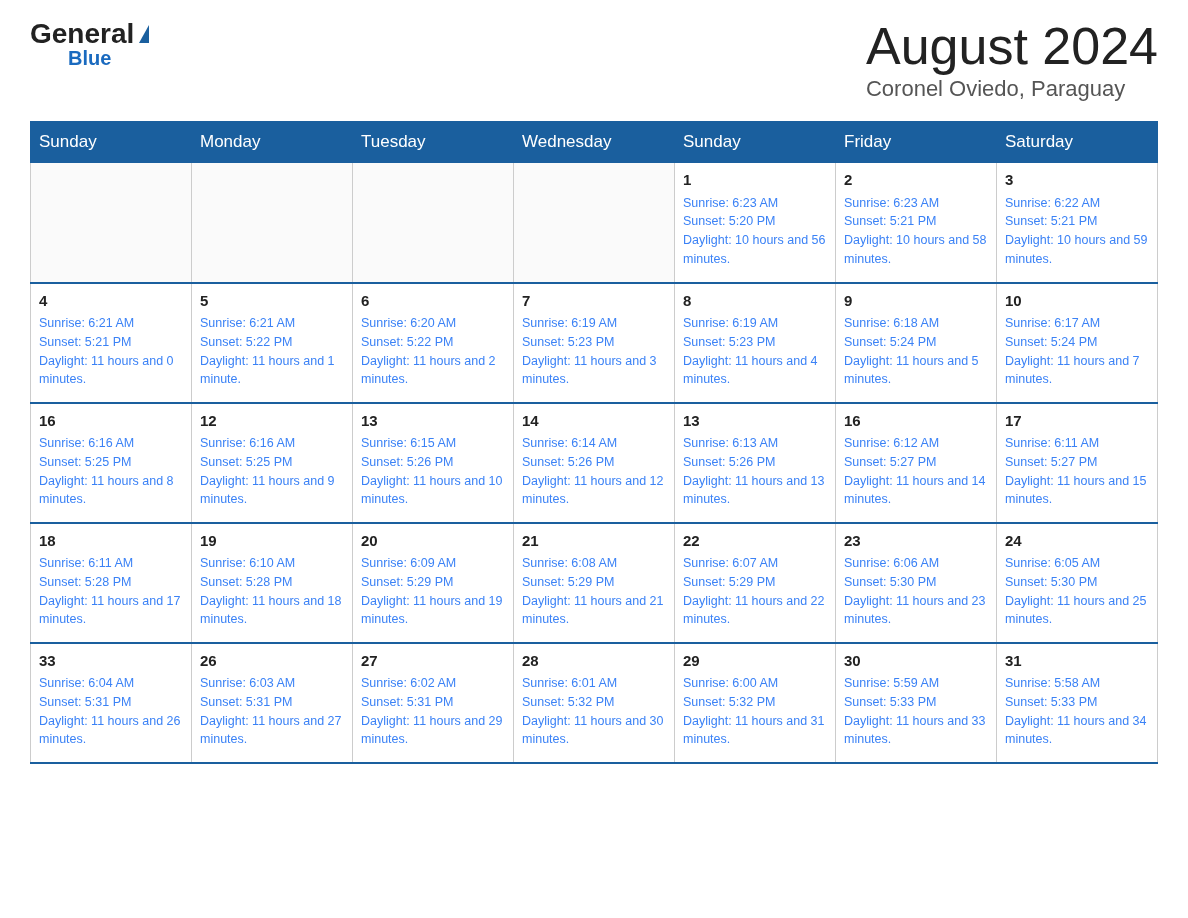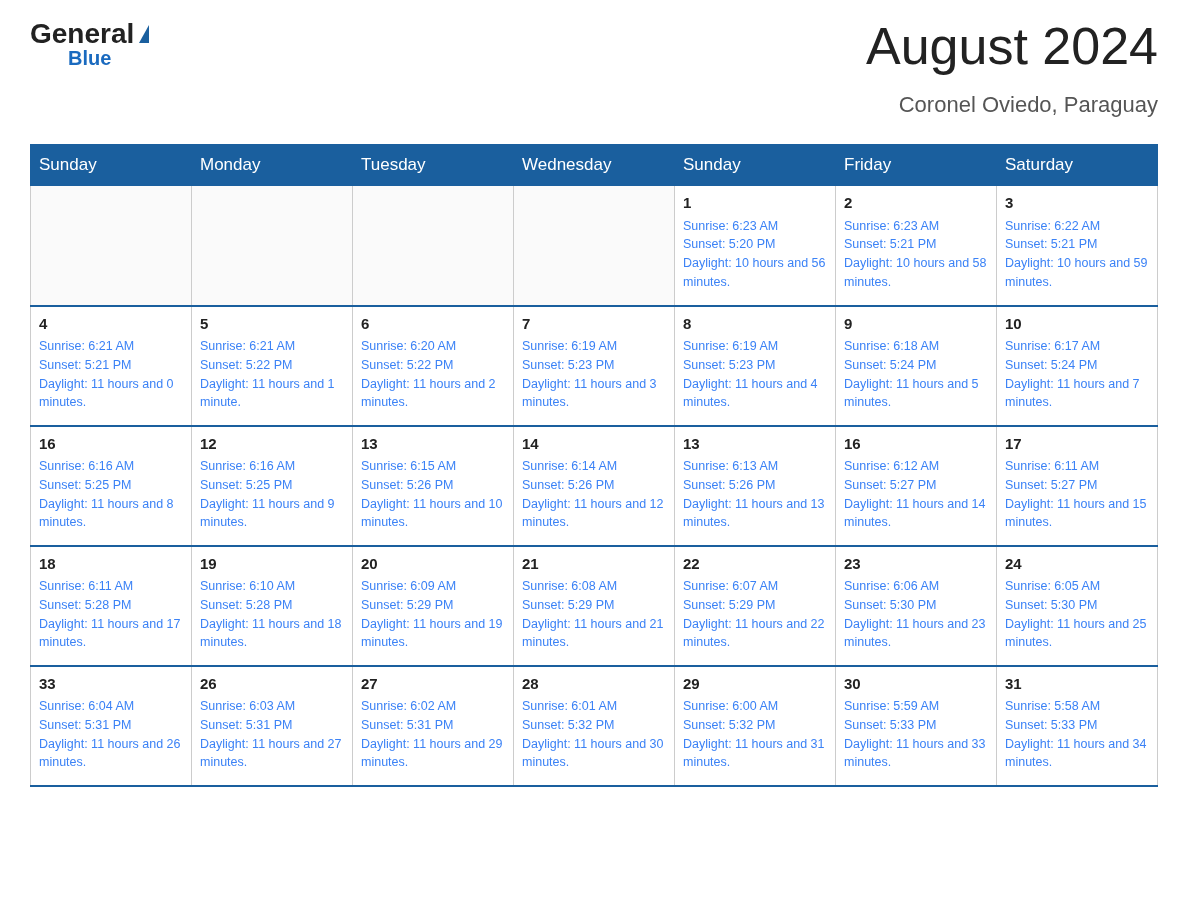--- a/index.html
+++ b/index.html
@@ -30,37 +30,37 @@
     }
     .logo-blue {
       font-size: 20px;
       font-weight: bold;
       color: #1a6abf;
       line-height: 1;
       display: flex;
       align-items: center;
     }
     .title-block {
-      text-align: right;
+      text-align: left;
     }
     .month-title {
       font-size: 52px;
       font-weight: 300;
       color: #222;
       line-height: 1;
     }
     .location {
       font-size: 22px;
       color: #555;
-      margin-top: 20px;
+      margin-top: 4px;
     }
     .calendar {
       width: 100%;
       border-collapse: collapse;
-      margin-top: 26px;
+      margin-top: 19px;
     }
     .calendar thead tr th {
       background-color: #1a5f9e;
       color: #fff;
       font-size: 17px;
       font-weight: normal;
       padding: 10px 8px;
       text-align: left;
       border: 1px solid #1a5f9e;
     }

